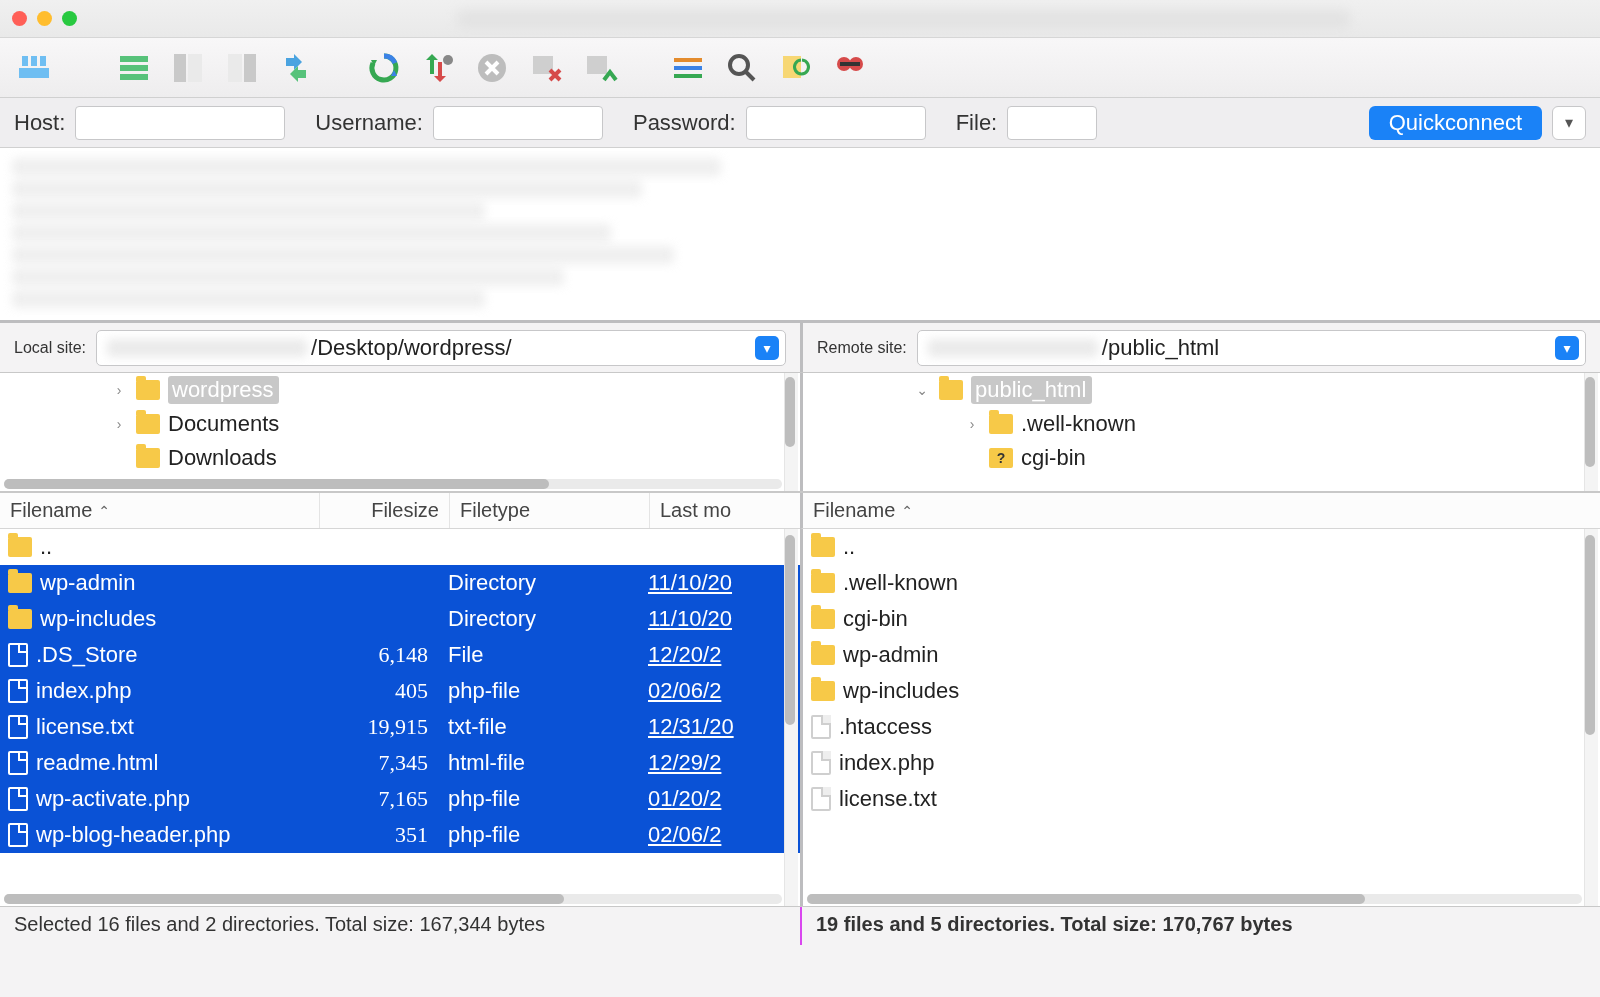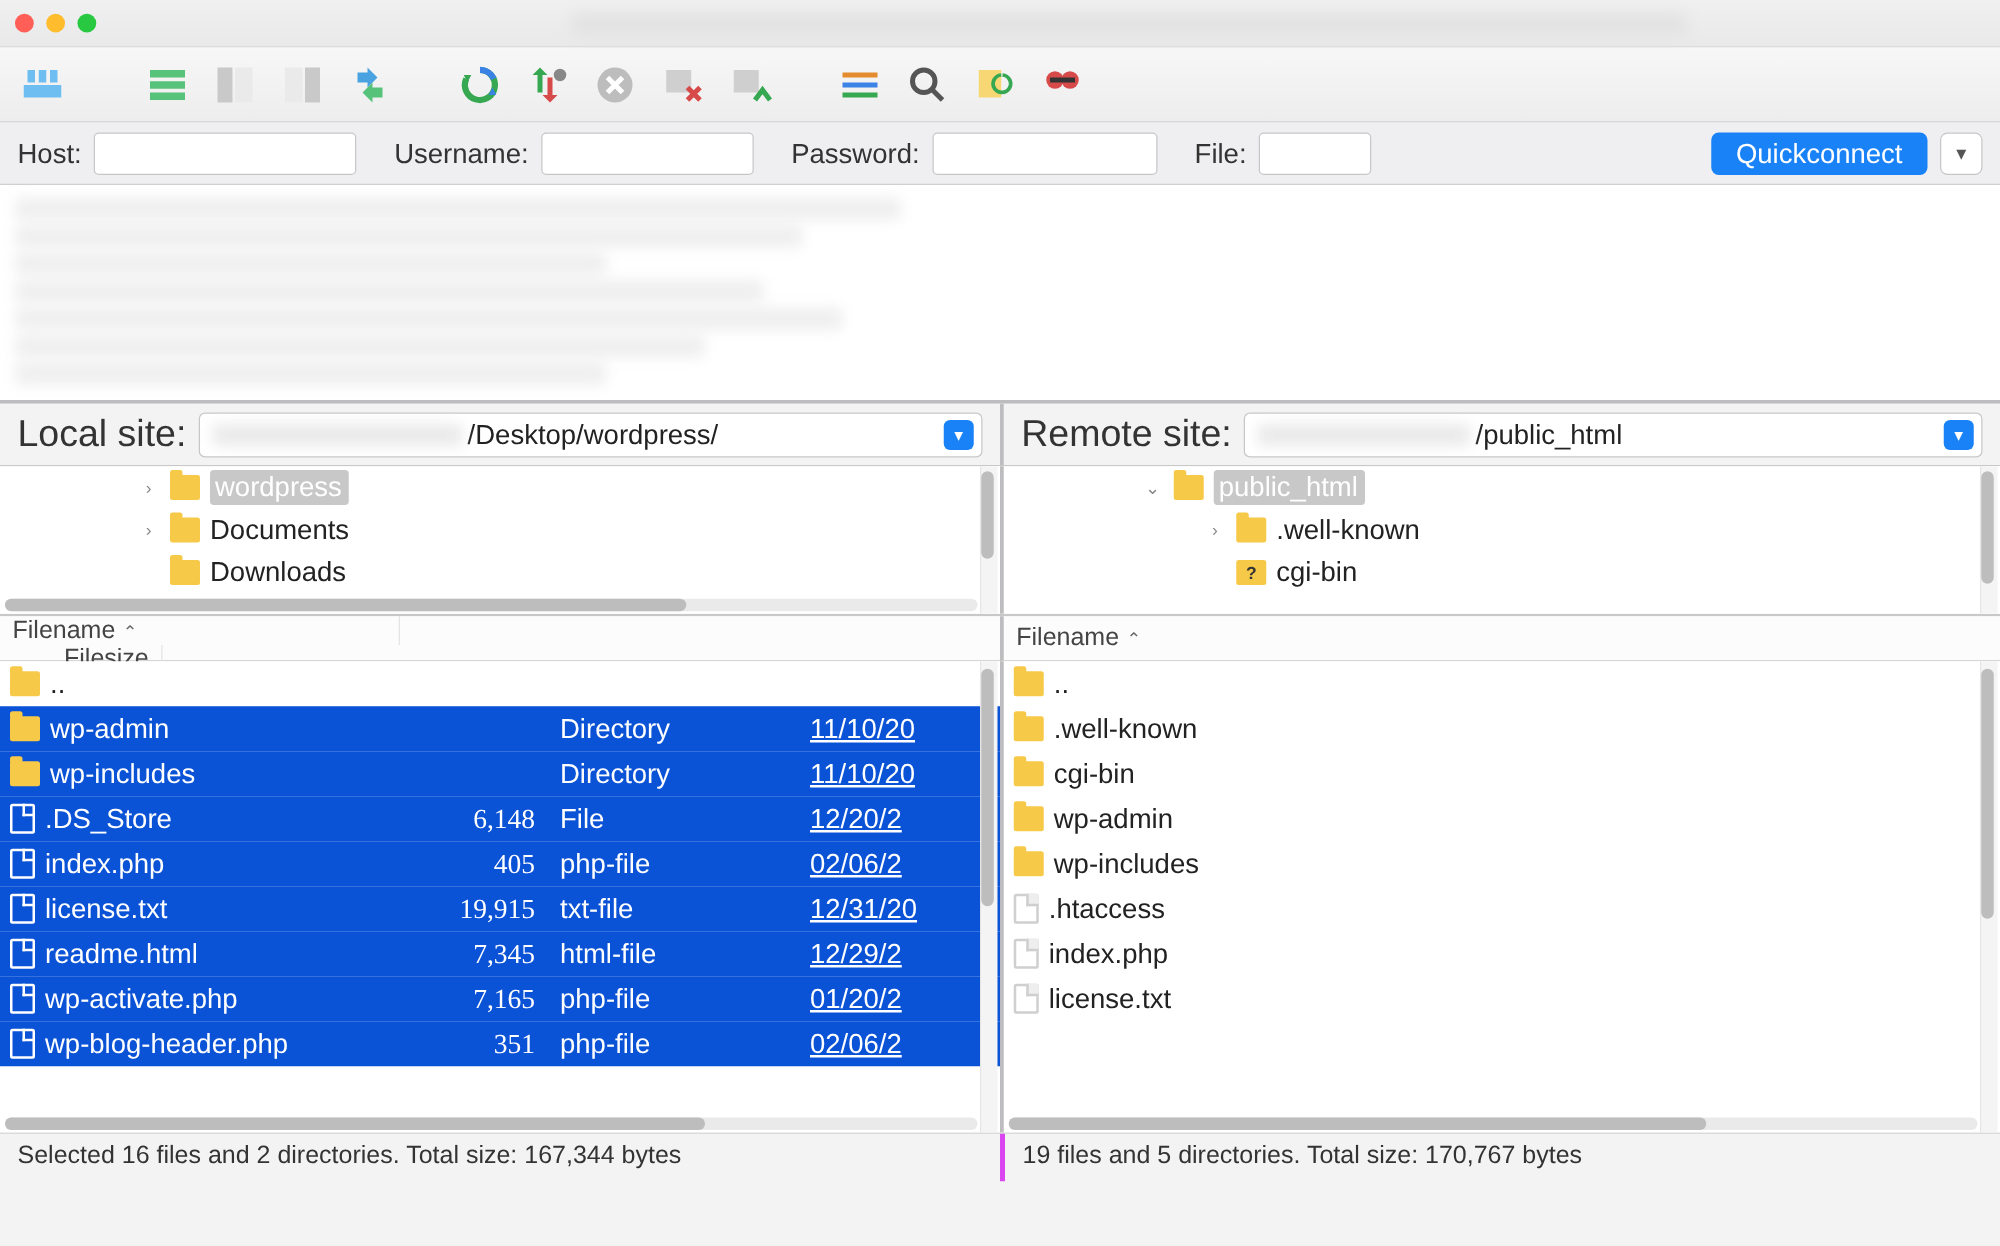--- a/index.html
+++ b/index.html
@@ -103,21 +103,21 @@
   .sitebox {
     flex: 1; height: 36px; background:#fff; border:1px solid #c7c7c9;
     border-radius: 5px; display:flex; align-items:center; padding:0 10px;
     font-size: 22px; color:#222; overflow:hidden; position:relative;
   }
   .sitebox .blurseg { display:inline-block; height:18px; background:#ddd; filter:blur(5px); opacity:.6; border-radius:4px; }
   .sitebox .drop {
     position:absolute; right:6px; top:5px; width:24px; height:24px;
     background:#1a82f7; border-radius:5px; display:flex; align-items:center; justify-content:center; color:#fff; font-size:14px;
   }
-  .sitelabel { font-size:30px; color:#333; white-space:nowrap; }
+  .sitelabel { font-size:16px; color:#333; white-space:nowrap; }
 
   
   .treerow { height: 120px; display:flex; border-bottom:2px solid #c8c8c8; }
   .treepane {
     width:50%; background:#fff; position:relative; overflow:hidden;
     font-size: 22px;
   }
   .treepane + .treepane { border-left:3px solid #bdbdbf; }
   .tree-item { display:flex; align-items:center; height:34px; padding-left:110px; gap:8px; }
   .tree-item.sub2 { padding-left: 160px; }
@@ -128,21 +128,21 @@
   .q-ic { background:#f7c948; border-radius:2px; display:flex; align-items:center; justify-content:center; font-weight:bold; color:#333; font-size:14px;}
   .sel-folder {
     background:#c8c8c8; color:#fff; padding:1px 6px 1px 4px; border-radius:3px;
   }
   .scrolltrack { position:absolute; right:2px; top:0; bottom:0; width:14px; background:#f4f4f4; border-left:1px solid #e5e5e5;}
   .scrollthumb { position:absolute; right:3px; width:10px; background:#bdbdbd; border-radius:5px;}
   .hscroll { position:absolute; left:4px; right:18px; bottom:2px; height:10px; background:#eaeaea; border-radius:5px; }
   .hscroll .hthumb { height:10px; background:#bdbdbd; border-radius:5px; }
 
   
-  .listheader { height: 36px; display:flex; border-bottom:1px solid #d6d6d6; background:#fcfcfc; font-size:20px; position:relative;flex-direction:column;}
+  .listheader { height: 36px; display:flex; border-bottom:1px solid #d6d6d6; background:#fcfcfc; font-size:20px; position:relative;}
   .listheader .col { display:flex; align-items:center; padding:0 10px; border-right:1px solid #e4e4e4; color:#444; }
   .sort-caret { margin-left:6px; font-size:14px; color:#666;}
   .lists { height: 378px; display:flex; border-bottom:1px solid #c8c8c8;}
   .listpane { width:50%; background:#fff; position:relative; overflow:hidden; font-size:22px;}
   .listpane + .listpane { border-left:3px solid #bdbdbf; }
   .row { height:36px; display:flex; align-items:center; }
   .row.selected { background:#0a52d6; color:#fff; }
   .c-name { padding-left:8px; display:flex; align-items:center; gap:8px;}
   .c-size { text-align:right; padding-right:12px; }
   .c-type { padding-left:8px;}
@@ -157,21 +157,21 @@
   .L .c-name{width:310px;}
   .L .c-size{width:130px;font-family:Liberation Serif, serif;}
   .L .c-type{width:200px;}
   .L .c-date{width:140px;}
   
   .R .c-name{width:780px;}
 
   
   .status { height: 38px; display:flex; }
   .status > div { width:50%; padding:6px 14px; font-size:20px; color:#333; background:#f4f3f4;}
-  .status > div + div { border-left:4px solid #d946ef; }
+  .status > div + div { border-left:2px solid #d946ef;font-weight:bold; }
 
   .toolbar-sep { width: 28px; }
 </style>
 </head>
 <body>
 
 <div class="titlebar">
   <div class="traffic">
     <span class="tl-close"></span>
     <span class="tl-min"></span>

